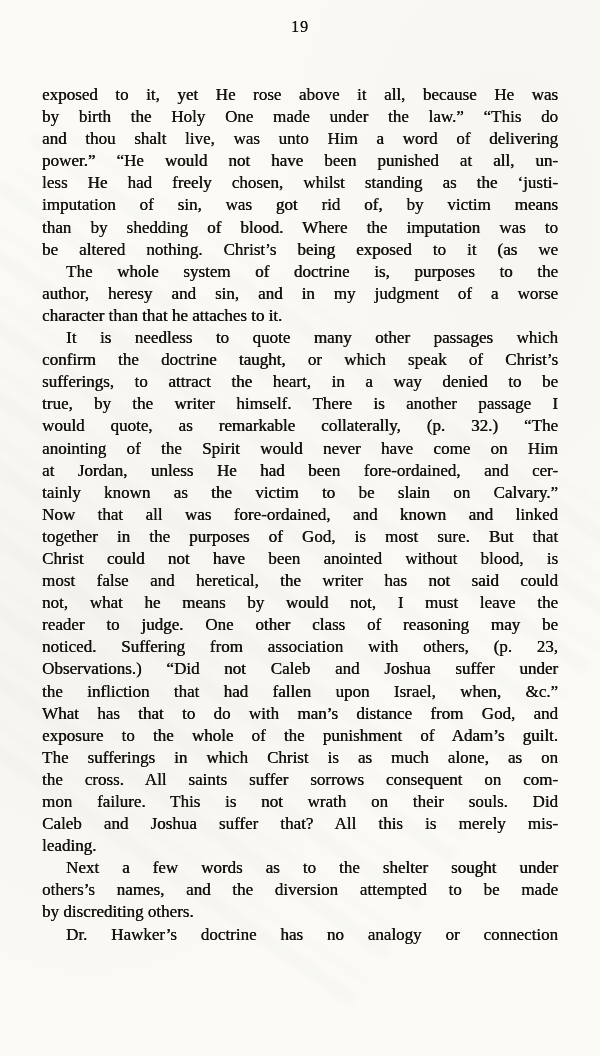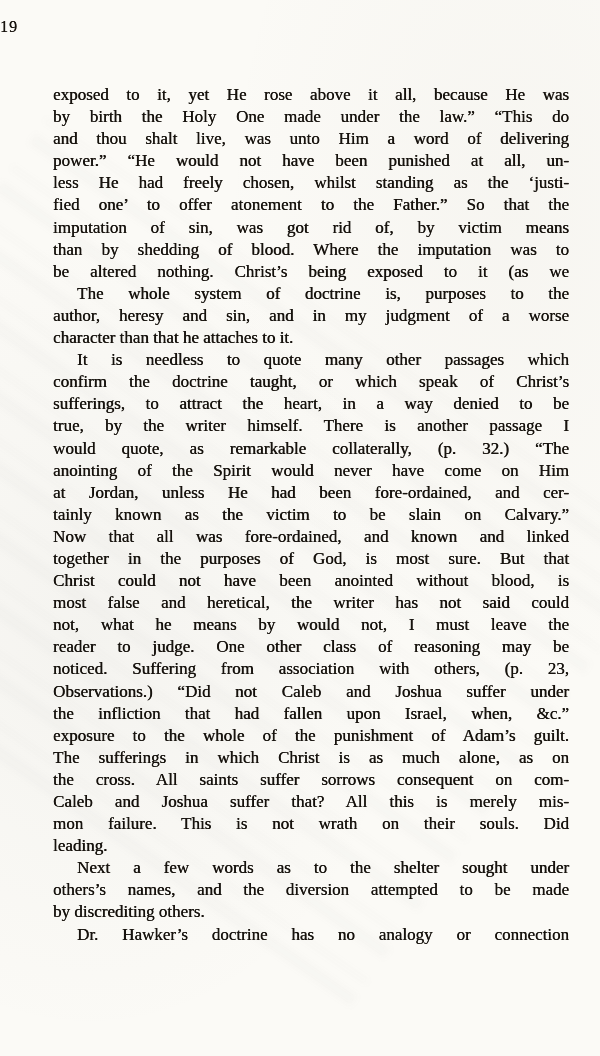--- a/index.html
+++ b/index.html
@@ -37,31 +37,30 @@
     );
     filter: blur(3px);
     opacity: 0.55;
     pointer-events: none;
   }
   .page-number {
     position: absolute;
     top: 18px;
     left: 0;
     width: 100%;
-    text-align: left;
+    text-align: center;
     font-size: 16px;
     letter-spacing: 1px;
     text-shadow: 0.3px 0 0 currentColor;
   }
   .page-body {
     position: absolute;
     top: 84px;
     left: 42px;
     width: 516px;
-    margin-left: 11px;
   }
   .line {
     font-size: 17px;
     line-height: 22.1px;
     text-align: justify;
     text-align-last: justify;
     white-space: normal;
     text-shadow: 0.35px 0 0 currentColor; 
   }
   .line.indent { text-indent: 24px; }
@@ -72,21 +71,20 @@
 
 <div class="sheet">
   <div class="watermark"></div>
   <div class="page-number">19</div>
   <div class="page-body">
       <div class="line">exposed to it, yet He rose above it all, because He was</div>
       <div class="line">by birth the Holy One made under the law.”  “This do</div>
       <div class="line">and thou shalt live, was unto Him a word of delivering</div>
       <div class="line">power.”  “He would not have been punished at all, un-</div>
       <div class="line">less He had freely chosen, whilst standing as the ‘justi-</div>
-      <div class="line">fied one’ to offer atonement to the Father.”  So that the</div>
       <div class="line">imputation of sin, was got rid of, by victim means</div>
       <div class="line">than by shedding of blood.  Where the imputation was to</div>
       <div class="line">be altered nothing.  Christ’s being exposed to it (as we</div>
       <div class="line indent">The whole system of doctrine is, purposes to the</div>
       <div class="line">author, heresy and sin, and in my judgment of a worse</div>
       <div class="line end">character than that he attaches to it.</div>
       <div class="line indent">It is needless to quote many other passages which</div>
       <div class="line">confirm the doctrine taught, or which speak of Christ’s</div>
       <div class="line">sufferings, to attract the heart, in a way denied to be</div>
       <div class="line">true, by the writer himself.  There is another passage I</div>
@@ -96,24 +94,25 @@
       <div class="line">tainly known as the victim to be slain on Calvary.”</div>
       <div class="line">Now that all was fore-ordained, and known and linked</div>
       <div class="line">together in the purposes of God, is most sure.  But that</div>
       <div class="line">Christ could not have been anointed without blood, is</div>
       <div class="line">most false and heretical, the writer has not said could</div>
       <div class="line">not, what he means by would not, I must leave the</div>
       <div class="line">reader to judge.  One other class of reasoning may be</div>
       <div class="line">noticed.  Suffering from association with others, (p. 23,</div>
       <div class="line">Observations.)  “Did not Caleb and Joshua suffer under</div>
       <div class="line">the infliction that had fallen upon Israel, when, &amp;c.”</div>
+      <div class="line">What has that to do with man’s distance from God, and</div>
       <div class="line">exposure to the whole of the punishment of Adam’s guilt.</div>
       <div class="line">The sufferings in which Christ is as much alone, as on</div>
       <div class="line">the cross.  All saints suffer sorrows consequent on com-</div>
+      <div class="line">mon failure.  This is not wrath on their souls.  Did</div>
       <div class="line">Caleb and Joshua suffer that?  All this is merely mis-</div>
-      <div class="line">mon failure.  This is not wrath on their souls.  Did</div>
       <div class="line end">leading.</div>
       <div class="line indent">Next a few words as to the shelter sought under</div>
       <div class="line">others’s names, and the diversion attempted to be made</div>
       <div class="line end">by discrediting others.</div>
       <div class="line indent">Dr. Hawker’s doctrine has no analogy or connection</div>
     </div>
 </div>
 
 </body></html>

